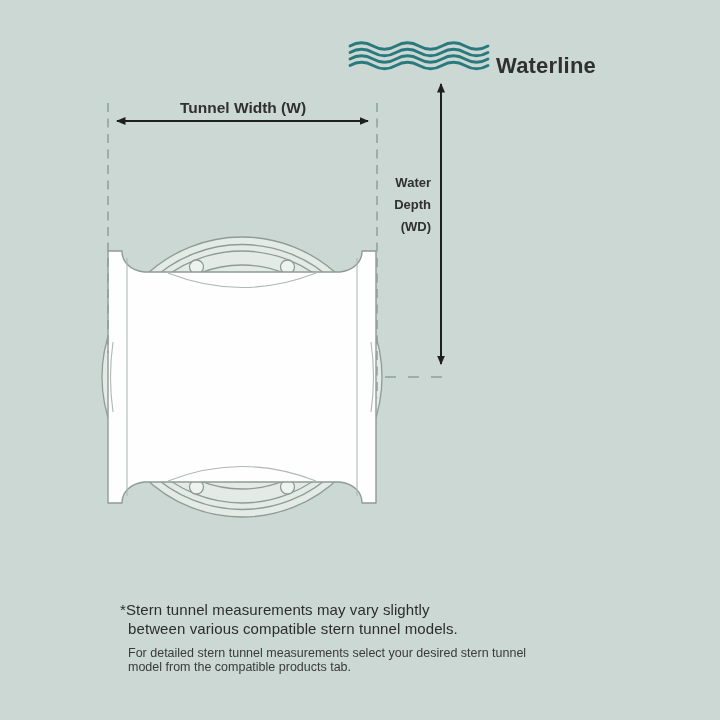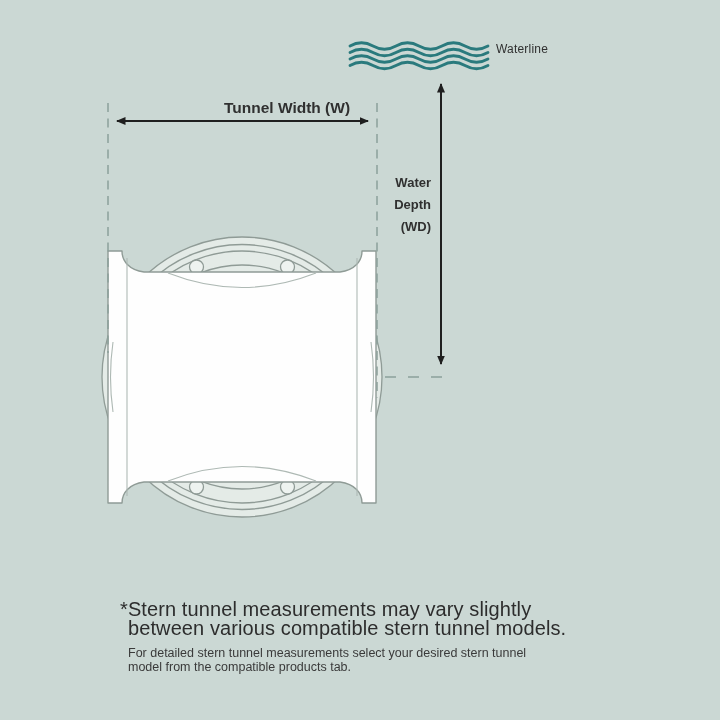--- a/index.html
+++ b/index.html
@@ -4,24 +4,24 @@
 <style>
   html,body{margin:0;padding:0;}
   body{
     width:720px;height:720px;position:relative;overflow:hidden;
     background:var(--background,#cbd8d4);
     font-family:"Liberation Sans","DejaVu Sans",sans-serif;
   }
   .stage{position:absolute;inset:0;width:720px;height:720px;}
   svg.diagram{position:absolute;left:0;top:0;}
   .lbl{position:absolute;color:var(--text,#303030);}
-  .waterline-label{left:496px;top:42px;font-size:12px;font-weight:400;letter-spacing:.2px;}
-  .tunnel-width-label{left:110px;top:99px;width:266px;text-align:center;font-size:15.5px;font-weight:600;padding-left:44px;}
+  .waterline-label{left:496px;top:53px;font-size:22px;font-weight:700;letter-spacing:.2px;}
+  .tunnel-width-label{left:110px;top:99px;width:266px;text-align:center;font-size:15.5px;font-weight:600;}
   .water-depth-label{left:320px;top:172px;width:111px;text-align:right;font-size:13px;font-weight:600;line-height:22px;white-space:pre-line;}
-  .footnote-primary{left:128px;top:600px;font-size:20px;font-weight:500;line-height:19px;color:#2d2d2d;white-space:pre-line;text-indent:-8px;letter-spacing:.1px;}
+  .footnote-primary{left:128px;top:600px;font-size:15px;font-weight:500;line-height:19px;color:#2d2d2d;white-space:pre-line;text-indent:-8px;letter-spacing:.1px;}
   .footnote-secondary{left:128px;top:647px;font-size:12.5px;font-weight:400;line-height:13.5px;color:#3a3a3a;white-space:pre-line;}
 </style>
 </head>
 <body>
 
 <div class="stage">
 
   <svg class="diagram" width="720" height="720" viewBox="0 0 720 720">
     <defs>
       <marker id="ah" markerWidth="12" markerHeight="10" refX="8.5" refY="4" orient="auto-start-reverse" markerUnits="userSpaceOnUse">

